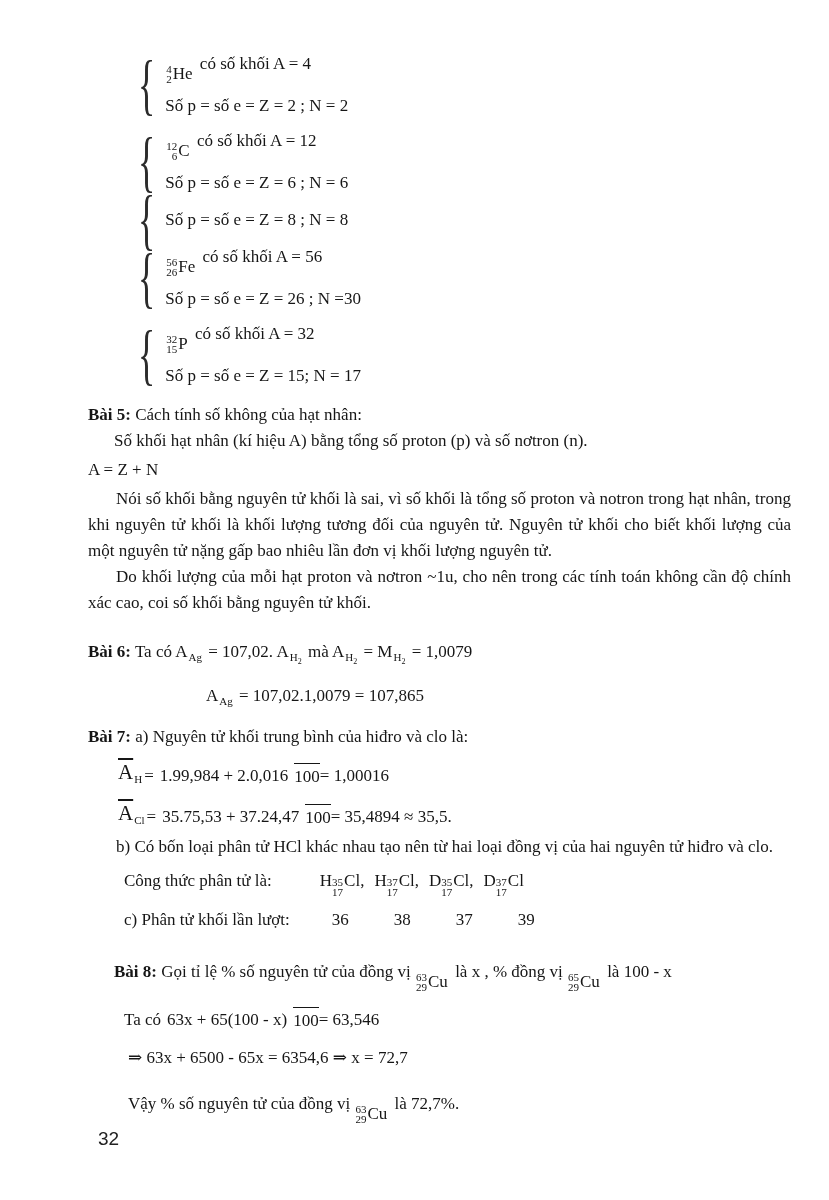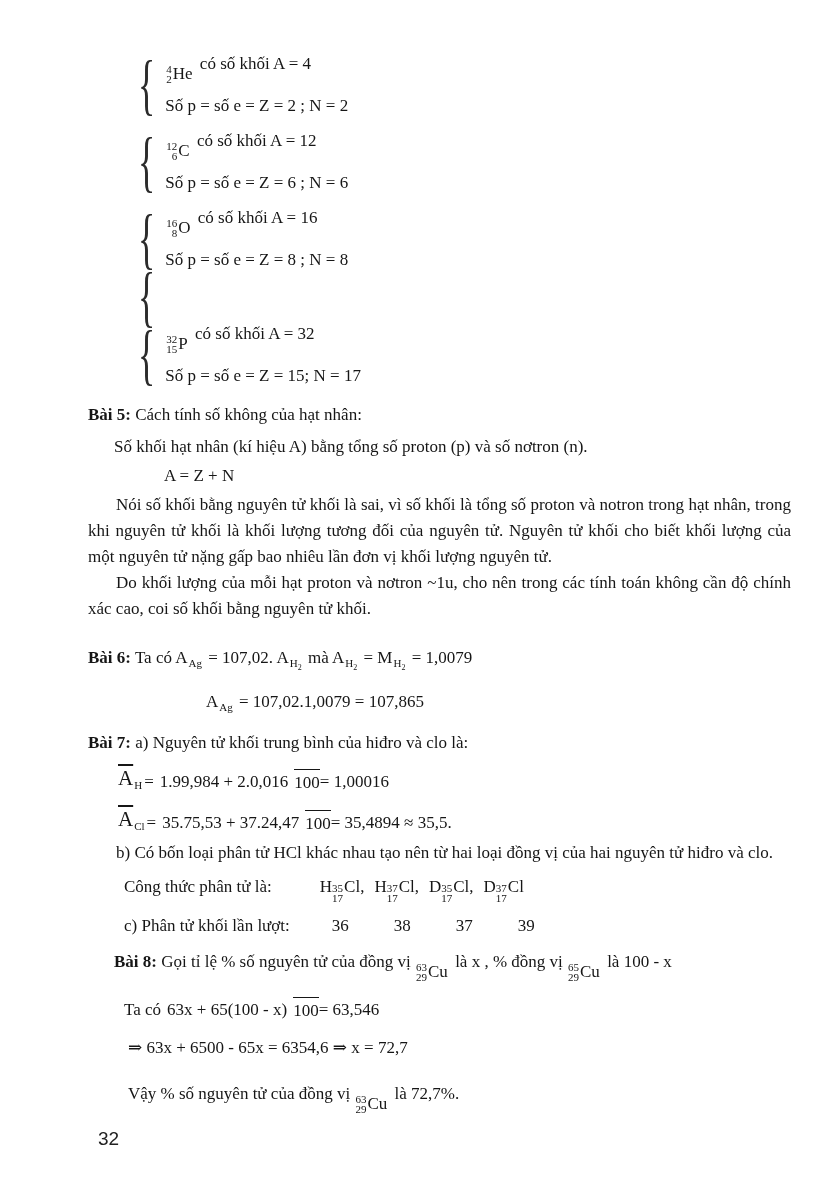--- a/index.html
+++ b/index.html
@@ -20,40 +20,40 @@
          transform:scaleY(1.85);transform-origin:center;margin-right:10px;font-weight:400;}
   .iso-lines{display:flex;flex-direction:column;}
   .iso-line1,.iso-line2{line-height:32px;white-space:nowrap;}
   .nuclide{display:inline-flex;align-items:center;vertical-align:-4px;margin:0 3px 0 1px;}
   .ss{display:inline-flex;flex-direction:column;align-items:flex-end;
       font-size:11px;line-height:10px;margin-right:1px;}
   .ss .ssup,.ss .ssub{display:block;}
   
   .bai-label{font-weight:bold;}
   .para{text-align:justify;text-indent:28px;line-height:26px;}
-  .b5-line1{margin-left:26px;margin-top:6px;}
-  .b5-formula{margin-left:76px;margin-top:3px;margin-bottom:3px;}
+  .b5-line1{margin-left:26px;margin-top:0;}
+  .b5-formula{margin-top:3px;margin-bottom:3px;}
   .b5-header{margin-top:6px;}
   .b6-header{margin-top:23px;}
   .b6-result{margin:8px 0 0 118px;}
   .b7-header{margin-top:10px;}
   .eq{display:flex;align-items:center;gap:0;margin:10px 0 0 30px;line-height:24px;}
   .frac{display:inline-flex;flex-direction:row;text-align:center;}
   .frac .num{display:block;padding:0 6px;line-height:25px;}
   .frac .den{display:block;border-top:1.4px solid #161616;line-height:25px;}
   .abar{font-size:21px;text-decoration:overline;}
   .lhs-sub{font-size:11px;vertical-align:-4px;margin-left:1px;margin-right:2px;}
   .para-b{margin-top:2px;}
   .chem-line{margin-top:8px;margin-left:36px;white-space:nowrap;}
   .chem-group{margin-left:48px;}
   .chem{margin-right:10px;white-space:nowrap;}
   .mass-line{margin-top:10px;margin-left:36px;}
   .mass-vals{display:inline-block;margin-left:42px;}
   .mass-val{display:inline-block;width:62px;}
-  .b8-header{margin-top:10px;margin-left:26px;white-space:nowrap;}
+  .b8-header{margin-top:26px;margin-left:26px;white-space:nowrap;}
   .b8-eq{margin:12px 0 0 36px;}
   .b8-arrow{margin:12px 0 0 40px;}
   .b8-concl{margin:20px 0 0 40px;}
   sub sub{font-size:8px;}
   .page-number{position:absolute;left:98px;top:1126px;font-size:19px;
     font-family:"Liberation Sans","DejaVu Sans",sans-serif;color:#222;}
 </style>
 </head>
 <body>
 
@@ -89,35 +89,38 @@
             <span class="sym">C</span>
           </span><span> có số khối A = 12</span>
         </div>
         <div class="iso-line2">Số p = số e = Z = 6 ; N = 6</div>
       </div>
     </div>
 
     <div class="iso-group">
       <span class="brace">{</span>
       <div class="iso-lines">
-        <div class="iso-line1">
-          <span class="nuclide">
-            <span class="ss">
-              <span class="ssup">16</span>
-              <span class="ssub">8</span>
-            </span>
-            <span class="sym">O</span>
-          </span><span> có số khối A = 16</span>
-        </div>
         <div class="iso-line2">Số p = số e = Z = 8 ; N = 8</div>
       </div>
     </div>
 
     <div class="iso-group">
       <span class="brace">{</span>
+      <div class="iso-lines">
+        <div class="iso-line1">
+          <span class="nuclide">
+            <span class="ss">
+              <span class="ssup">56</span>
+              <span class="ssub">26</span>
+            </span>
+            <span class="sym">Fe</span>
+          </span><span> có số khối A = 56</span>
+        </div>
+        <div class="iso-line2">Số p = số e = Z = 26 ; N =30</div>
+      </div>
     </div>
 
     <div class="iso-group">
       <span class="brace">{</span>
       <div class="iso-lines">
         <div class="iso-line1">
           <span class="nuclide">
             <span class="ss">
               <span class="ssup">32</span>
               <span class="ssub">15</span>

